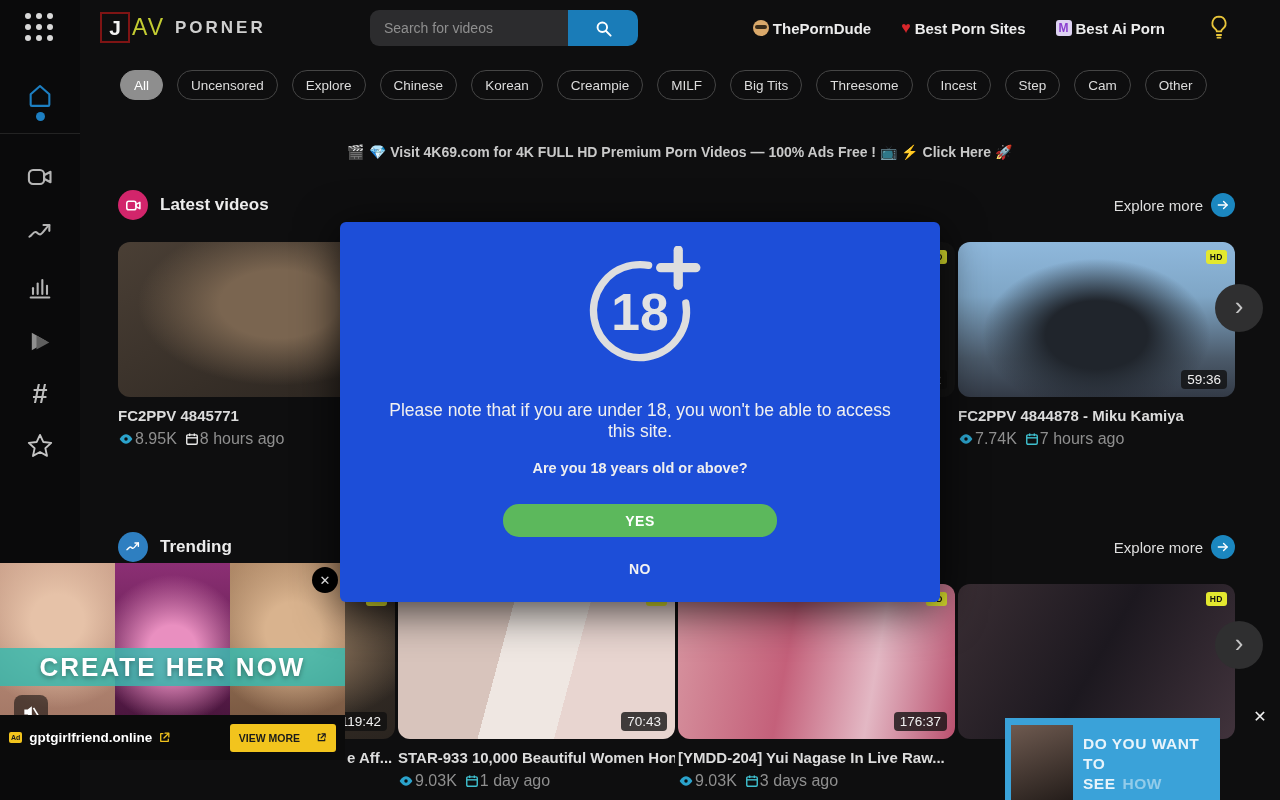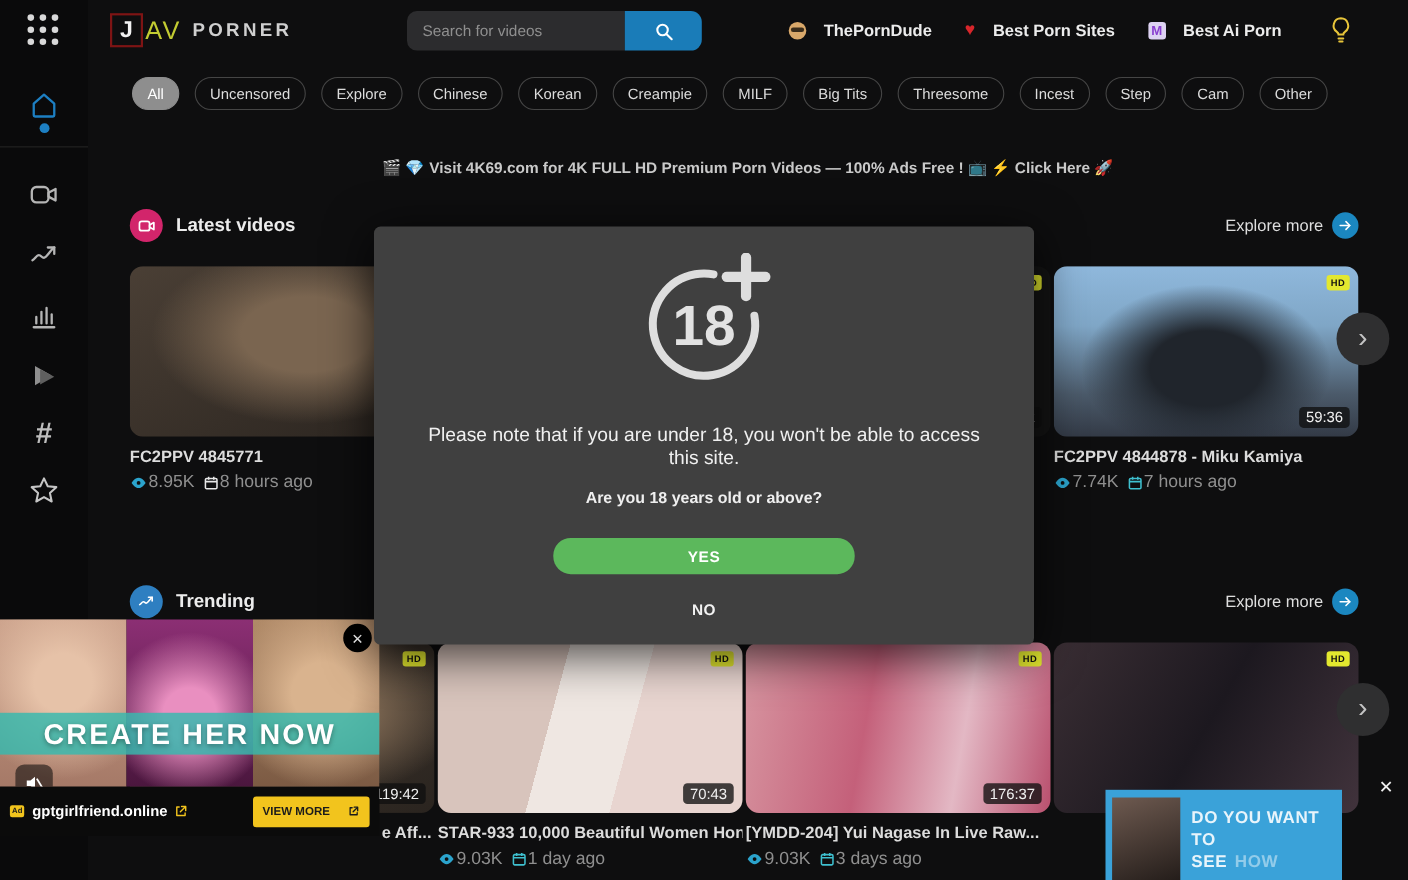--- a/index.html
+++ b/index.html
@@ -25,21 +25,21 @@
   .header { position:absolute; left:80px; top:0; width:1200px; height:56px; }
   .logo { position:absolute; left:20px; top:12px; display:flex; align-items:center; cursor:pointer; }
   .logo-j { width:30px; height:31px; border:2px solid #7e1414; color:#f2f2f2; font-weight:700; font-size:21px; display:flex; align-items:center; justify-content:center; }
   .logo-av { color:#c3cc32; font-size:23px; letter-spacing:2px; font-weight:400; margin-left:2px; }
   .logo-rest { color:#cfcfcf; font-weight:700; font-size:17px; letter-spacing:3px; margin-left:10px; }
   .search-box { position:absolute; left:290px; top:10px; width:268px; height:36px; display:flex; }
   .search-input { width:198px; height:36px; background:#2c2c2e; border:none; outline:none; border-radius:9px 0 0 9px; padding:0 14px; color:#84cc16; font-size:14px; font-family:"Liberation Sans",sans-serif; }
   .search-input::placeholder { color:#8f8f8f; }
   .search-btn { width:70px; height:36px; background:#1a7cb8; border:none; border-radius:0 10px 10px 0; cursor:pointer; display:flex; align-items:center; justify-content:center; }
   .top-links { position:absolute; right:115px; top:0; height:56px; display:flex; align-items:center; gap:30px; }
-  .top-link { display:flex; align-items:center; gap:16px; font-size:15px; font-weight:600; color:#ececec; cursor:pointer; white-space:nowrap; }
+  .top-link { display:flex; align-items:center; gap:4px; font-size:15px; font-weight:600; color:#ececec; cursor:pointer; white-space:nowrap; }
   .dude-ico { width:16px; height:16px; border-radius:50%; background:#d9a86a; position:relative; }
   .dude-ico::after { content:""; position:absolute; left:2px; top:5px; width:12px; height:4px; background:#3a2c1a; border-radius:2px; }
   .heart-ico { color:#d8262b; font-size:16px; line-height:16px; }
   .aiporn-ico { width:16px; height:16px; border-radius:3px; background:#ddd2f2; color:#8a3fd0; font-size:12px; font-weight:700; display:flex; align-items:center; justify-content:center; }
   .bulb-btn { position:absolute; right:48px; top:14px; width:26px; height:28px; cursor:pointer; }
 
   
   .main { position:absolute; left:80px; top:56px; width:1200px; }
   .pills { display:flex; gap:14px; padding:14px 0 0 40px; }
   .pill { height:30px; padding:0 13px; border:1px solid #454545; border-radius:16px; background:transparent; color:#dcdcdc; font-size:13.5px; display:flex; align-items:center; cursor:pointer; white-space:nowrap; font-family:"Liberation Sans",sans-serif; }
@@ -77,21 +77,21 @@
   .th-coat   { background: radial-gradient(ellipse at 58% 40%, #7a6550 0 26%, rgba(0,0,0,0) 62%), linear-gradient(150deg,#4a3f35,#2a241f); }
   .th-dark   { background:#141414; }
   .th-city   { background: radial-gradient(ellipse at 50% 60%, #20252c 0 26%, rgba(0,0,0,0) 58%), linear-gradient(#8fb8dc,#7fa6c6 35%,#4b5a6a 75%,#333a46); }
   .th-cover1 { background: linear-gradient(105deg,#d8c4bc 0 38%, #efe7e2 38% 62%, #e8d5d0 62%); }
   .th-cover2 { background: linear-gradient(100deg,#d795a0,#c4607a 40%, #e3b8c4 70%, #b9506e); }
   .th-collage{ background: linear-gradient(120deg,#3a2e34,#1c181f 50%, #41333c); }
 
   .next-btn { position:absolute; width:48px; height:48px; border-radius:50%; background:#2f2f30; color:#c4c4c4; display:flex; align-items:center; justify-content:center; font-size:26px; cursor:pointer; z-index:10; padding-bottom:3px; }
 
   
-  .modal { position:absolute; left:340px; top:206px; width:600px; height:380px; background:#404040; border-radius:6px; box-shadow:0 8px 44px rgba(0,0,0,.75); z-index:40; text-align:center; }
+  .modal { position:absolute; left:340px; top:222px; width:600px; height:380px; background:#1d4ed8; border-radius:6px; box-shadow:0 8px 44px rgba(0,0,0,.75); z-index:40; text-align:center; }
   .modal-icon { margin-top:24px; }
   .modal-msg { margin:26px 44px 0; font-size:17.5px; line-height:21px; color:#f0f0f0; }
   .modal-q { margin-top:18px; font-size:14.5px; font-weight:700; color:#efefef; }
   .yes-btn { margin-top:28px; width:274px; height:33px; background:#5cb85c; border:none; border-radius:16px; color:#fff; font-size:14px; font-weight:700; cursor:pointer; font-family:"Liberation Sans",sans-serif; letter-spacing:.5px; }
   .no-btn { margin-top:24px; background:none; border:none; color:#f2f2f2; font-size:14px; font-weight:700; cursor:pointer; font-family:"Liberation Sans",sans-serif; letter-spacing:.5px; display:inline-block; }
 
   
   .video-ad { position:absolute; left:0; top:563px; width:345px; height:237px; z-index:30; }
   .va-media { position:relative; width:345px; height:152px; overflow:hidden; display:flex; }
   .va-panel { width:115px; height:192px; }

